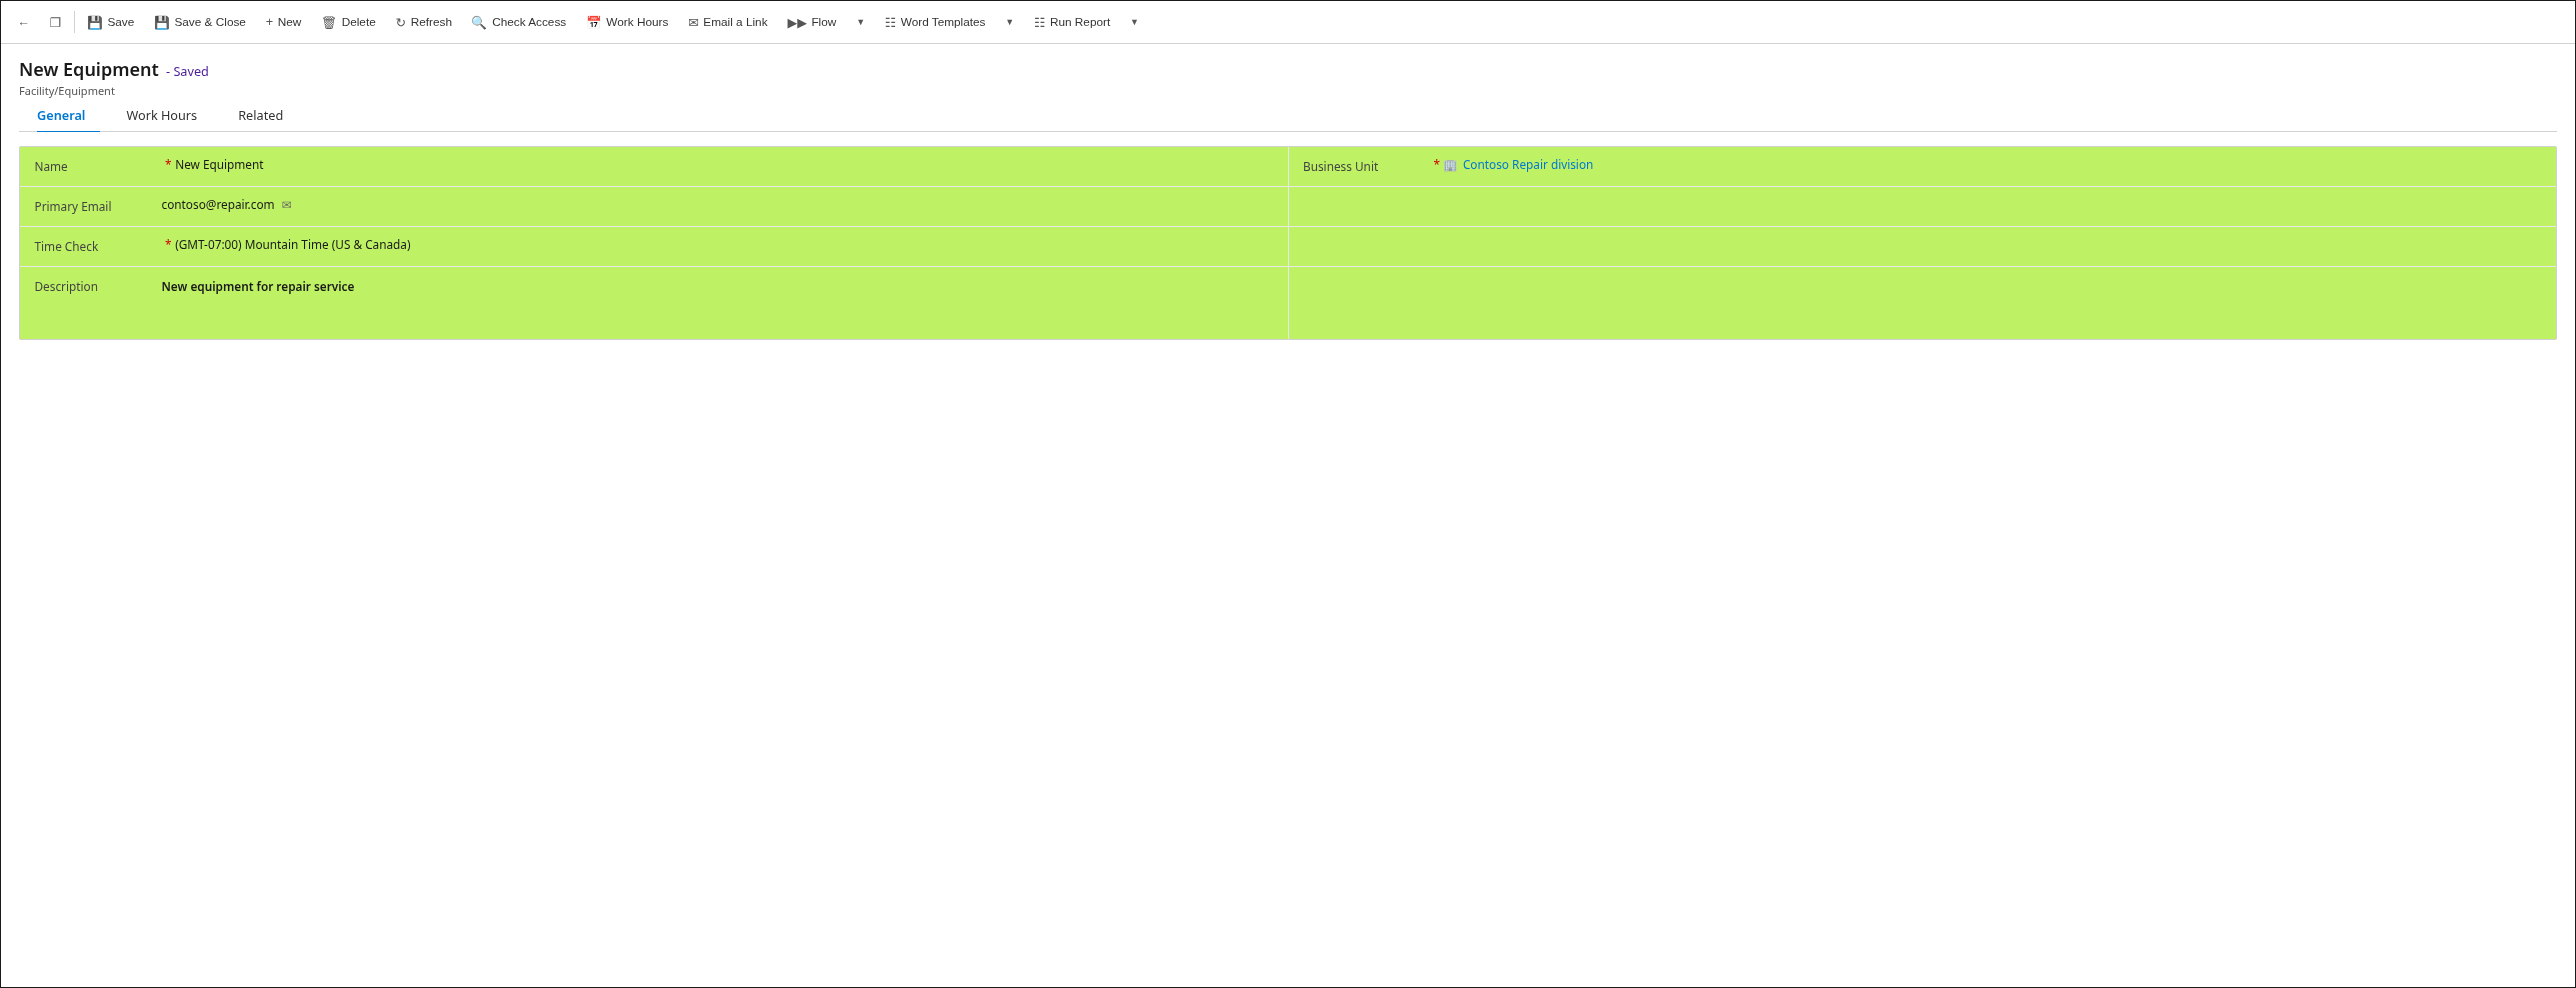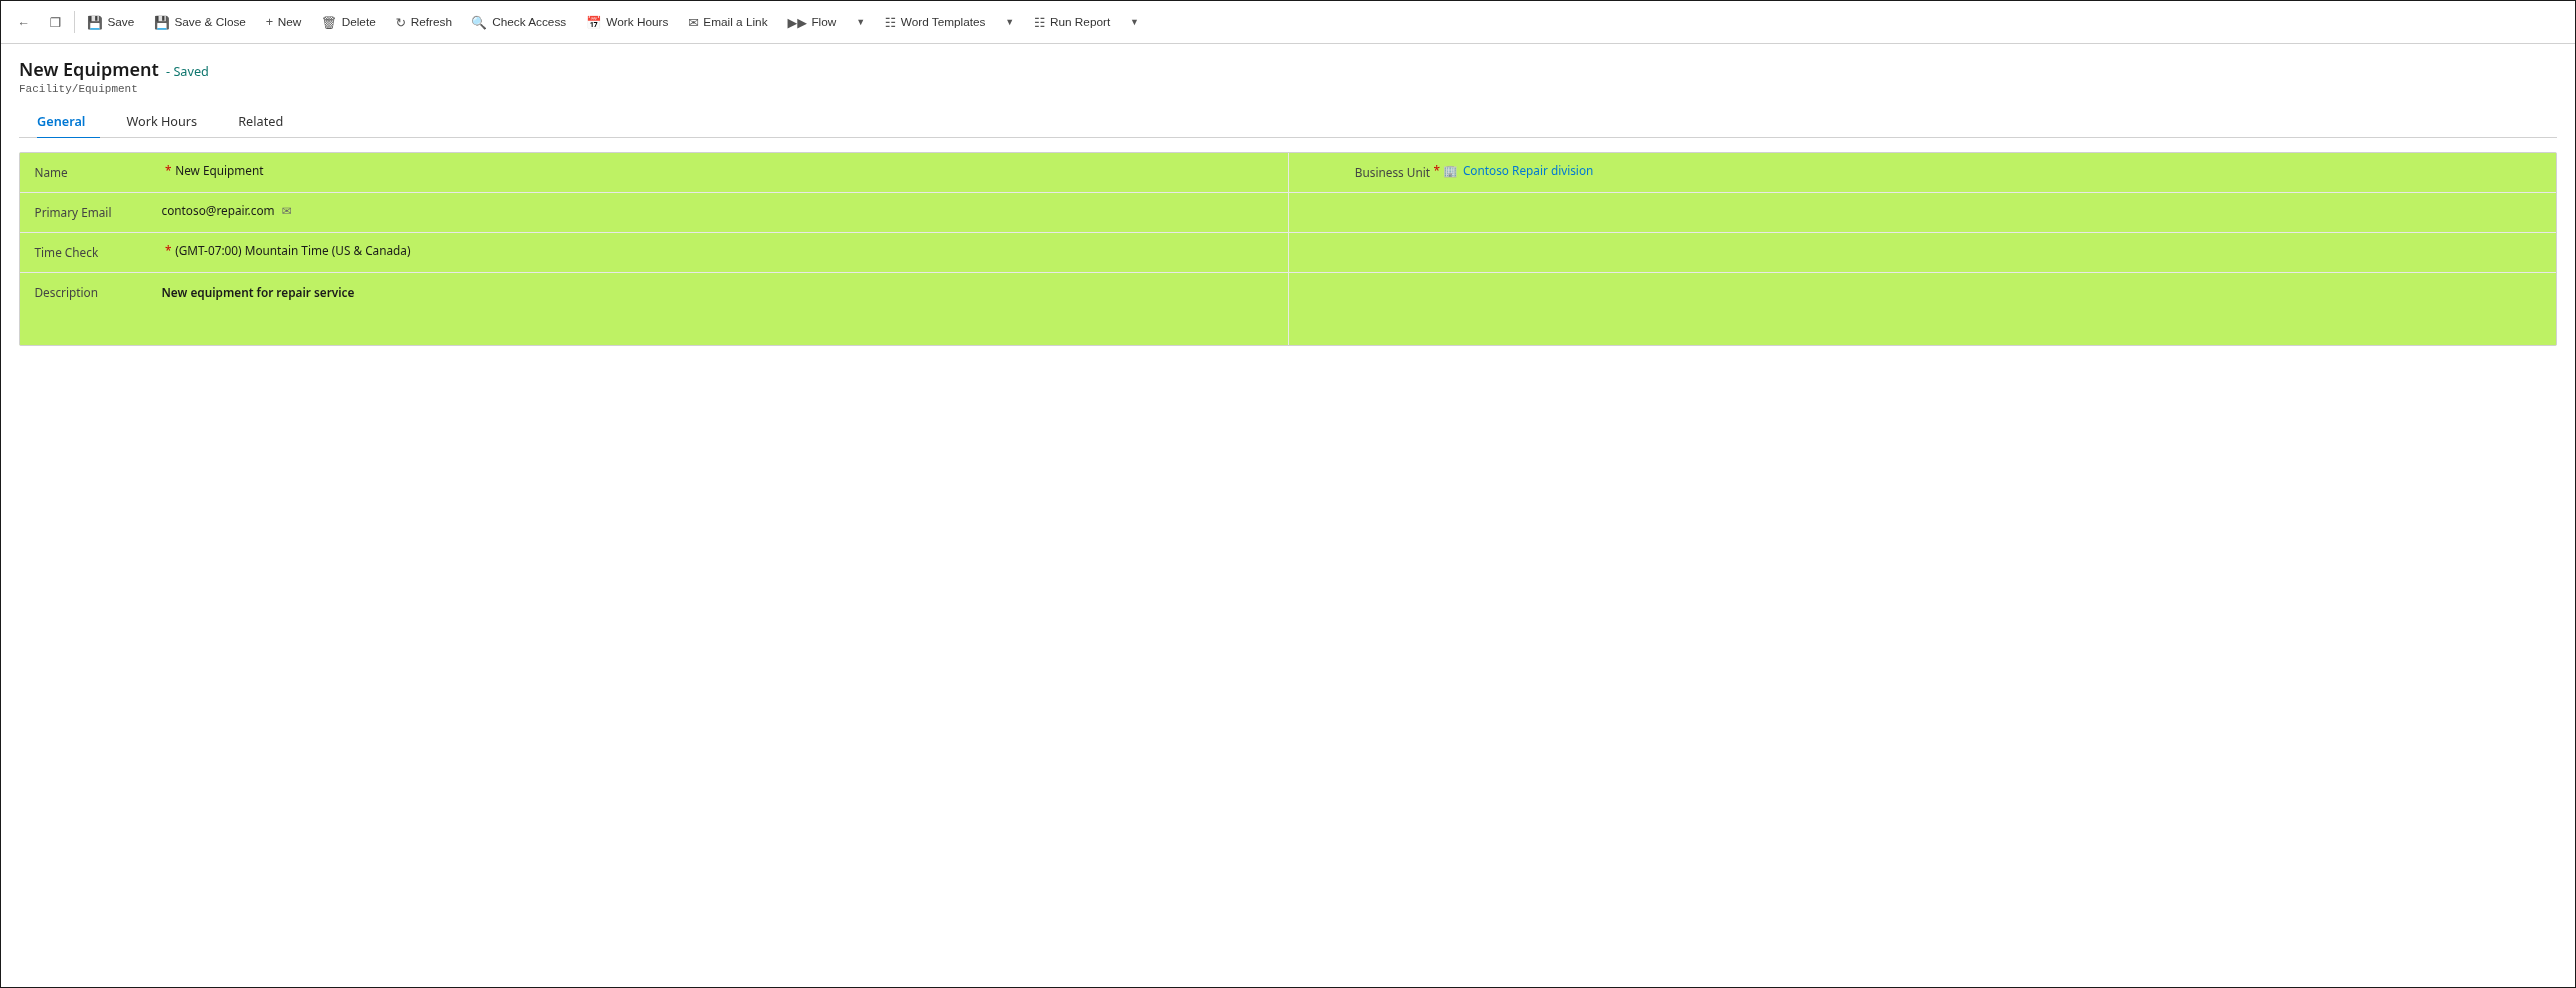--- a/index.html
+++ b/index.html
@@ -66,28 +66,26 @@
       gap: 7.2px;
       margin-bottom: 2.7px;
     }
     .page-title {
       font-size: 18px;
       font-weight: 600;
       color: #1a1a1a;
     }
     .page-saved {
       font-size: 12.7px;
-      color: #0f766e;
+      color: #4c1d95;
       font-weight: 400;
     }
     .page-subtitle {
       font-size: 11px;
       color: #555;
-      margin-bottom: 9px;
-      font-family: Liberation Mono, monospace;
     }
 
     
     .tabs {
       display: flex;
       gap: 12px;
       border-bottom: 0.9px solid #d1d1d1;
       margin: 0 0 0 0;
       padding: 0 18px;
     }
@@ -131,21 +129,20 @@
       align-items: flex-start;
       flex: 1;
       padding: 9px 14.5px;
     }
     .form-section.left {
       flex: 1;
       border-right: 0.9px solid #e8e8e8;
     }
     .form-section.right {
       flex: 1;
-      text-align: right;
     }
     .form-label {
       min-width: 127px;
       font-size: 11.8px;
       color: #444;
       padding-top: 1.8px;
       flex-shrink: 0;
     }
     .form-required {
       color: #c00;

